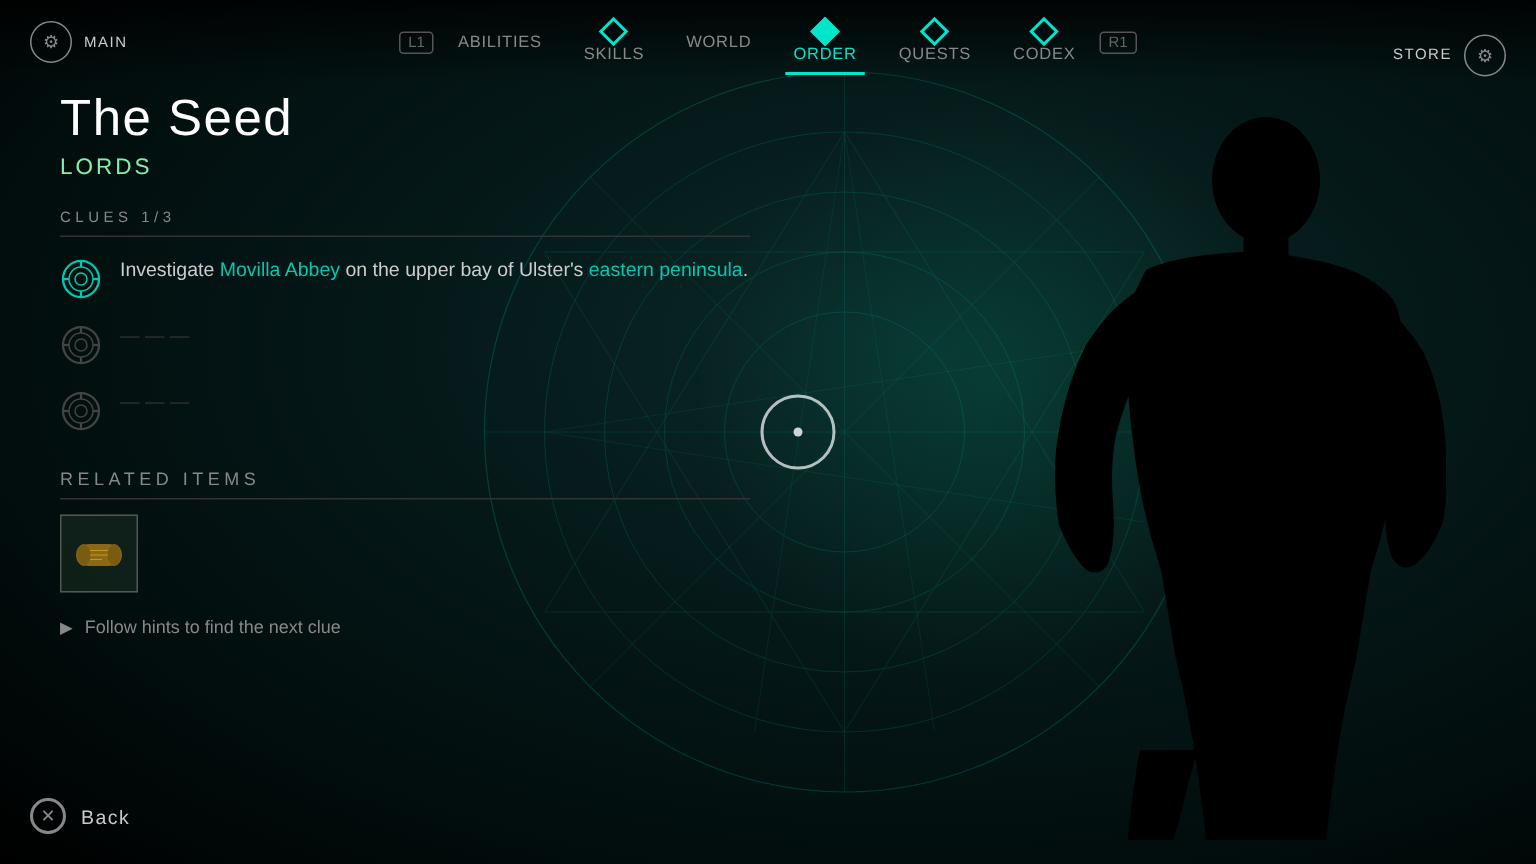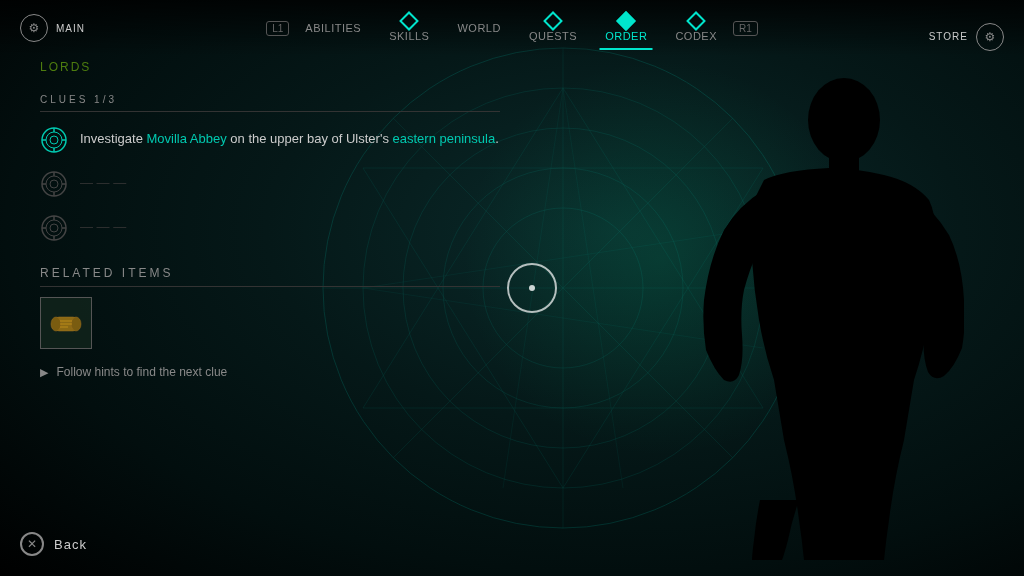--- a/index.html
+++ b/index.html
@@ -155,40 +155,40 @@
 
     .quest-title {
       font-size: 34px;
       font-weight: 300;
       color: #fff;
       letter-spacing: 1px;
       margin-bottom: 4px;
     }
 
     .quest-category {
-      font-size: 12px;
-      color: #4d7c0f;
+      font-size: 15px;
+      color: #86efac;
       letter-spacing: 2px;
       text-transform: uppercase;
       margin-bottom: 20px;
     }
 
     .clues-header {
       font-size: 10px;
       color: #888;
       letter-spacing: 3px;
       text-transform: uppercase;
       margin-bottom: 12px;
       border-bottom: 1px solid #333;
       padding-bottom: 6px;
     }
 
     .clue-item {
       display: flex;
-      align-items: center;
+      align-items: flex-start;
       gap: 12px;
       margin-bottom: 14px;
     }
 
     .clue-icon {
       width: 28px;
       height: 28px;
       flex-shrink: 0;
       margin-top: 2px;
     }
@@ -389,45 +389,46 @@
     <div class="nav-item">
       <div class="diamond-icon" style="border-color:#00e5cc;"></div>
       <span class="nav-item-label">Skills</span>
     </div>
 
 
     <div class="nav-item">
       <span class="nav-item-label">World</span>
     </div>
 
+    <div class="nav-item active">
+      <div class="diamond-icon" style="border-color:#00e5cc; background:#00e5cc;"></div>
+      <span class="nav-item-label" style="color:#00e5cc;">Order</span>
+    </div>
+
     <div class="nav-item">
       <div class="diamond-icon" style="border-color:#00e5cc;"></div>
       <span class="nav-item-label">Quests</span>
     </div>
 
-    <div class="nav-item active">
-      <div class="diamond-icon" style="border-color:#00e5cc; background:#00e5cc;"></div>
-      <span class="nav-item-label" style="color:#00e5cc;">Order</span>
-    </div>
-
     <div class="nav-item">
       <div class="diamond-icon" style="border-color:#00e5cc;"></div>
       <span class="nav-item-label">Codex</span>
     </div>
 
     <span class="bumper">R1</span>
   </div>
 
   <div class="nav-right">
     <span class="nav-label">Store</span>
     <div class="player-icon">⚙</div>
   </div>
 </div>
 
 <div class="content">
+  <h1 class="quest-title">The Seed</h1>
   <div class="quest-category">Lords</div>
   <div class="clues-header">CLUES 1/3</div>
 
   <div class="clue-item">
     <div class="clue-icon">
       <svg viewBox="0 0 28 28" xmlns="http://www.w3.org/2000/svg">
         <circle cx="14" cy="14" r="12" fill="none" stroke="#00c9b0" stroke-width="1.5"></circle>
         <circle cx="14" cy="14" r="8" fill="none" stroke="#00c9b0" stroke-width="1"></circle>
         <circle cx="14" cy="14" r="4" fill="none" stroke="#00c9b0" stroke-width="1"></circle>
         <line x1="14" y1="2" x2="14" y2="6" stroke="#00c9b0" stroke-width="1.5"></line>

